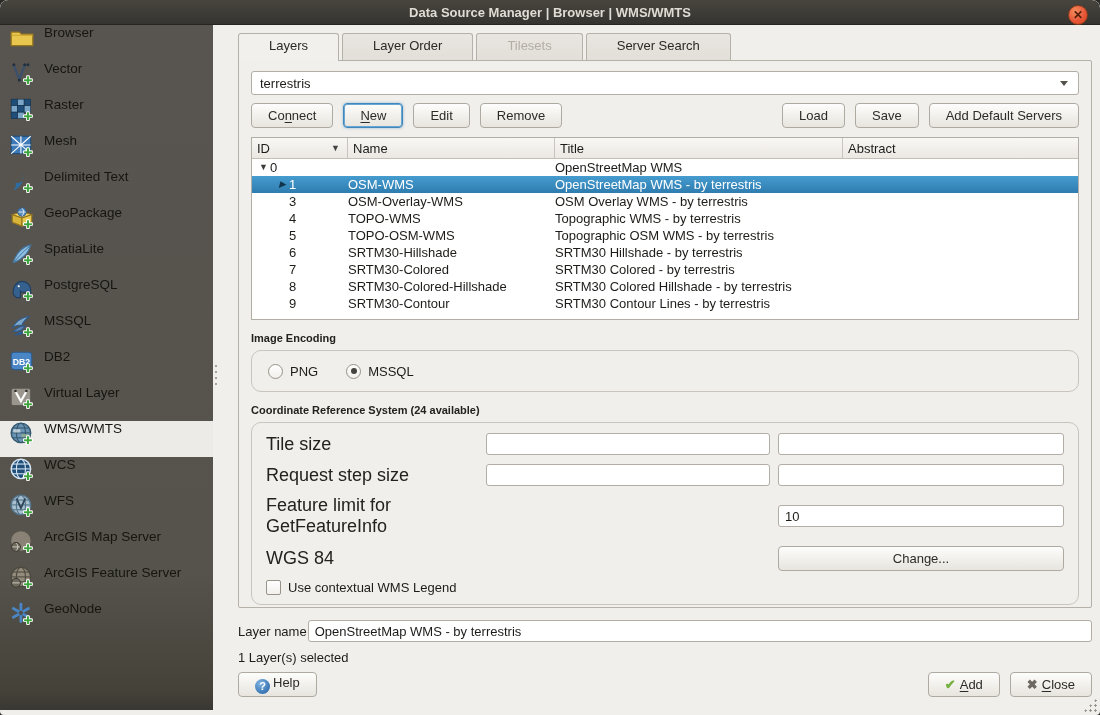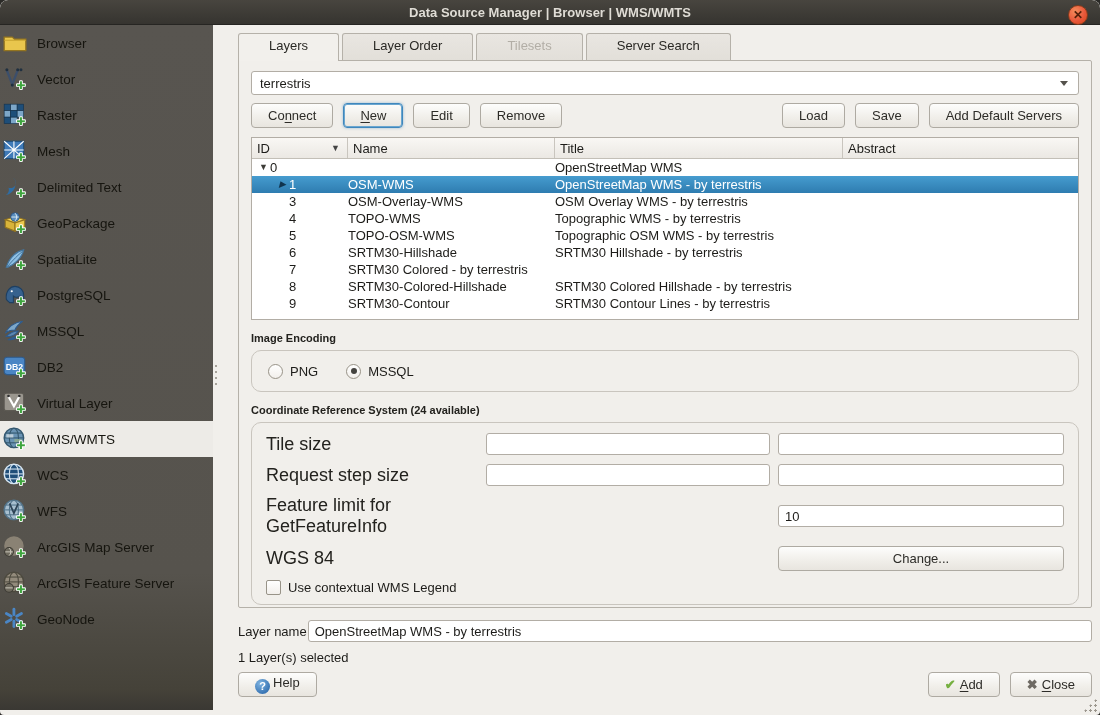--- a/index.html
+++ b/index.html
@@ -16,21 +16,21 @@
     background:radial-gradient(circle at 35% 30%, #f58d5c, #e8573a 55%, #d34413);
     border:1px solid #863c1c; display:flex; align-items:center; justify-content:center;
     color:#55200a; font-weight:bold; font-size:12px; line-height:1; cursor:pointer; }
 
   
   .body { display:flex; height:685px; }
 
   
   .sidebar { width:213px; flex:0 0 213px; background:linear-gradient(#585550 0%, #56534d 80%, #454239 97%, #3a3833);
     padding-top:0; overflow:hidden; }
-  .side-item { height:36px; display:flex; align-items:center; gap:9px; padding-left:2px; cursor:pointer; }
+  .side-item { height:36px; display:flex; gap:9px; padding-left:9px; cursor:pointer; }
   .side-item.selected { background:#edebe7; }
   .side-item .sicon { width:26px; height:26px; flex:0 0 26px; position:relative; }
   .side-item .sicon svg { width:26px; height:26px; display:block; }
   .side-item .slabel { font-size:13.5px; color:#16150f; }
   .splitter { position:absolute; left:213px; top:361px; width:5px; height:26px; }
   .splitter i { display:block; width:2px; height:2px; border-radius:50%; background:#8d897f; margin:4px auto 0; }
 
   
   .main { flex:1; padding:8px 8px 0 25px; position:relative; }
 
@@ -513,20 +513,21 @@
               </div>
             <span>SRTM30-Hillshade</span>
               <span>SRTM30 Hillshade - by terrestris</span>
               <span></span>
           </div>
           <div class="trow">
             <div class="cid ind1">
                 <i class="exp"></i>
                 <span>7</span>
               </div>
+            <span>SRTM30-Colored</span>
               <span>SRTM30 Colored - by terrestris</span>
               <span></span>
           </div>
           <div class="trow">
             <div class="cid ind1">
                 <i class="exp"></i>
                 <span>8</span>
               </div>
             <span>SRTM30-Colored-Hillshade</span>
               <span>SRTM30 Colored Hillshade - by terrestris</span>

